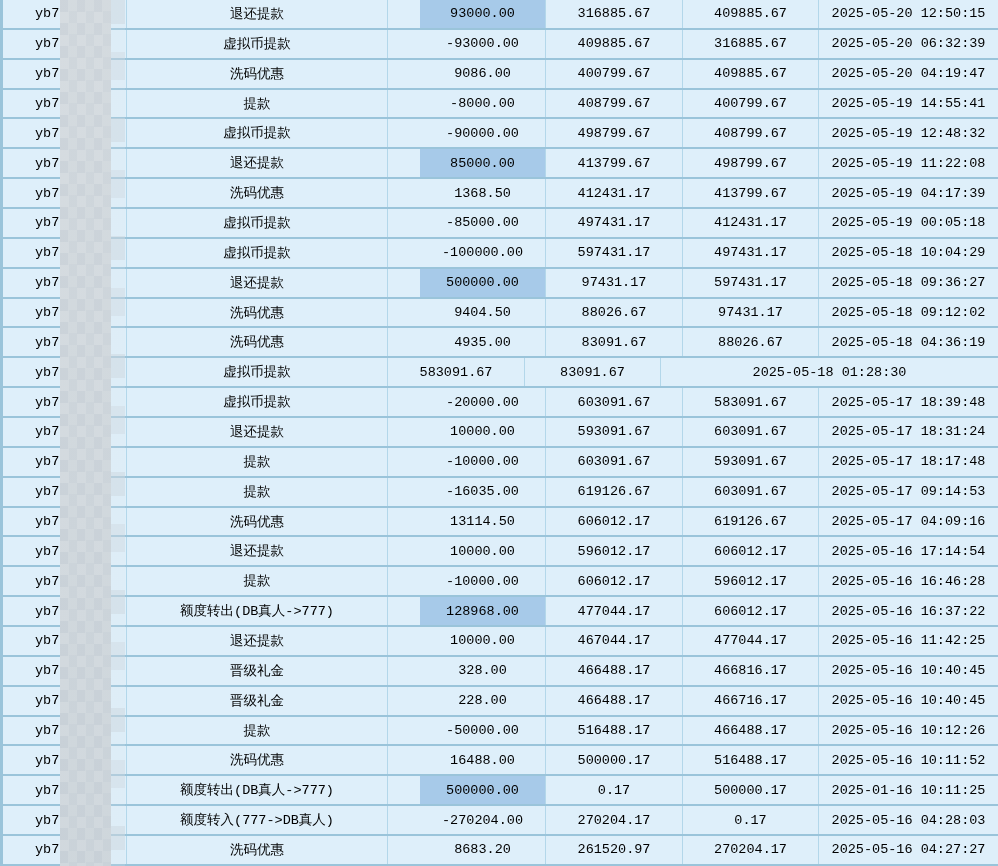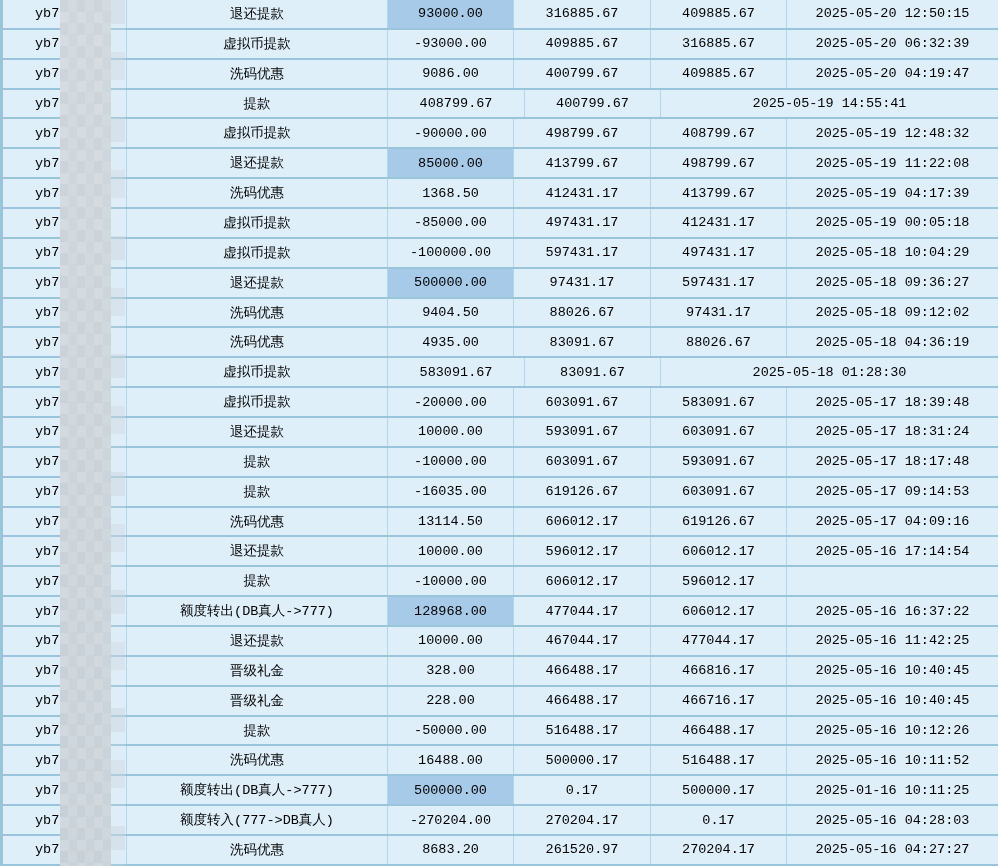--- a/index.html
+++ b/index.html
@@ -23,21 +23,21 @@
     font-family:Liberation Mono, monospace;
   }
   .cell{
     display:flex; align-items:center; justify-content:center;
     font-size:13.5px;
     border-right:1px solid var(--vborder,#b3d7ea);
     overflow:hidden; white-space:nowrap;
   }
   .c-user  { width:124px; justify-content:flex-start; padding-left:32px; }
   .c-type  { width:261px; }
-  .c-amount{ width:126px; }
+  .c-amount{ width:126px;margin-left:32px; }
   .c-before{ width:137px; }
   .c-after { width:136px; }
   .c-time  { flex:1; border-right:none; }
   .c-amount.hl{ background:var(--hl,#a7cae9); }
 
   
   .redact-strip{
     position:absolute; top:0; bottom:0; left:57px; width:51px;
     z-index:5;
     background:
@@ -93,20 +93,21 @@
     <div class="cell c-before">400799.67</div>
     <div class="cell c-after">409885.67</div>
     <div class="cell c-time">2025-05-20 04:19:47</div>
   </div>
 
   <div class="row">
     <div class="cell c-user">
       <span>yb7</span>
     </div>
     <div class="cell c-type">提款</div>
+    <div class="cell c-amount">-8000.00</div>
     <div class="cell c-before">408799.67</div>
     <div class="cell c-after">400799.67</div>
     <div class="cell c-time">2025-05-19 14:55:41</div>
   </div>
 
   <div class="row">
     <div class="cell c-user">
       <span>yb7</span>
     </div>
     <div class="cell c-type">虚拟币提款</div>
@@ -270,20 +271,21 @@
   </div>
 
   <div class="row">
     <div class="cell c-user">
       <span>yb7</span>
     </div>
     <div class="cell c-type">提款</div>
     <div class="cell c-amount">-10000.00</div>
     <div class="cell c-before">606012.17</div>
     <div class="cell c-after">596012.17</div>
+    <div class="cell c-time">2025-05-16 16:46:28</div>
   </div>
 
   <div class="row">
     <div class="cell c-user">
       <span>yb7</span>
     </div>
     <div class="cell c-type">额度转出(DB真人-&gt;777)</div>
     <div class="cell c-amount hl">128968.00</div>
     <div class="cell c-before">477044.17</div>
     <div class="cell c-after">606012.17</div>

